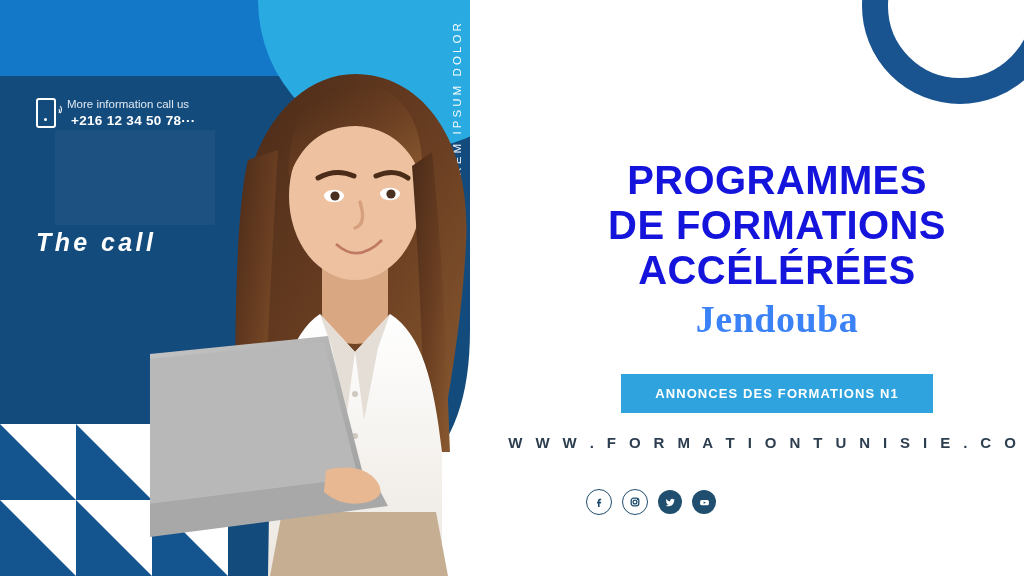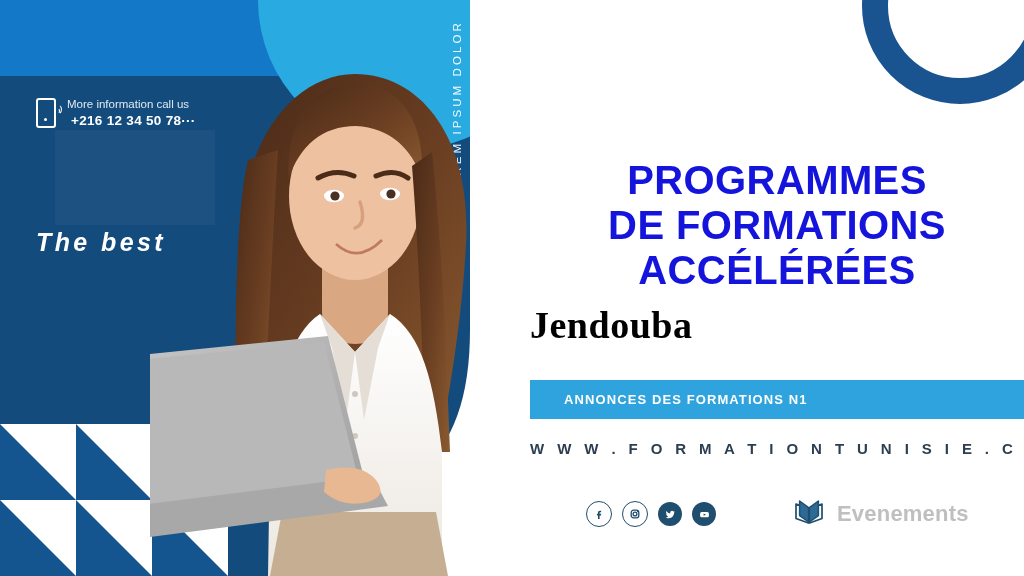--- a/index.html
+++ b/index.html
@@ -52,25 +52,25 @@
   
   .photo{position:absolute;left:150px;top:0;width:420px;height:576px;overflow:hidden;}
   .photo svg{display:block;}
 
   
   .arc{position:absolute;right:-34px;top:-92px;width:196px;height:196px;
       border-radius:50%;border:26px solid #1A5490;box-sizing:border-box;}
 
   
   .right{position:absolute;left:530px;top:0;width:494px;height:576px;
-      display:flex;flex-direction:column;}
+      display:flex;flex-direction:column;align-items:center;}
   .headline{margin-top:158px;text-align:center;color:#1414DC;font-weight:800;
       font-size:40px;line-height:1.12;letter-spacing:.4px;}
   .headline .l{display:block;white-space:nowrap;}
-  .city{margin-top:14px;color:#000000;font-family:"Liberation Serif",serif;
+  .city{margin-top:8px;color:#3b82f6;font-family:"Liberation Serif",serif;
       font-weight:700;font-size:38px;letter-spacing:.5px;line-height:1;}
   .cta{margin-top:36px;background:#2FA3DE;color:#ffffff;font-size:13px;font-weight:700;
       letter-spacing:1.1px;padding:12px 34px;white-space:nowrap;}
   .url{margin-top:21px;color:#2C3E50;font-size:15px;font-weight:600;letter-spacing:4.4px;
       white-space:nowrap;}
   .footer{margin-top:38px;display:flex;align-items:center;gap:0;width:100%;
       padding-left:56px;box-sizing:border-box;}
   .socials{display:flex;gap:10px;align-items:center;}
   .soc{width:24px;height:24px;border-radius:50%;display:flex;align-items:center;
       justify-content:center;}
@@ -97,21 +97,21 @@
         <div class="w1"></div>
           <div class="w2"></div>
       </div>
       <div class="contact-txt">
         <span class="c-line1">More information call us</span>
         <span class="c-line2">+216 12 34 50 78···</span>
       </div>
     </div>
 
     <div class="tagline">
-      <div>The best</div>
+      <div>The call</div>
     </div>
 
     <div class="tri-grid">
       <div class="tri tl" style="left:0;top:3px;"></div>
       <div class="tri tl" style="left:76px;top:3px;"></div>
       <div class="tri tl" style="left:0;top:79px;"></div>
       <div class="tri tl" style="left:76px;top:79px;"></div>
       <div class="tri tl" style="left:152px;top:79px;"></div>
     </div>
   </div>
@@ -223,29 +223,16 @@
             </svg>
         </span>
         <span class="soc filled">
           <svg width="13" height="13" viewBox="0 0 13 13">
             <rect x="2.1" y="4.1" width="8.8" height="5.2" rx="1.5" fill="#ffffff"></rect>
             <path d="M5.6 5.6 L8 6.7 L5.6 7.8 Z" fill="#1F4E6E"></path>
           </svg>
         </span>
       </div>
 
-      <div class="brand">
-        <span>
-          <svg width="34" height="34" viewBox="0 0 34 34">
-            <path d="M4 9 L16.4 13.5 L16.4 28 L4 23.5 Z" fill="none" stroke="#1F4E6E" stroke-width="1.7" stroke-linejoin="round"></path>
-            <path d="M30 9 L17.6 13.5 L17.6 28 L30 23.5 Z" fill="none" stroke="#1F4E6E" stroke-width="1.7" stroke-linejoin="round"></path>
-            <path d="M7.6 6 L16.6 12.6 L16.6 27 L7.6 20.6 Z" fill="#2D6A95"></path>
-            <path d="M26.4 6 L17.4 12.6 L17.4 27 L26.4 20.6 Z" fill="#2D6A95"></path>
-            <path d="M7.6 6 L16.6 12.6 L16.6 27 L7.6 20.6 Z" fill="none" stroke="#1F4E6E" stroke-width="1.5" stroke-linejoin="round"></path>
-            <path d="M26.4 6 L17.4 12.6 L17.4 27 L26.4 20.6 Z" fill="none" stroke="#1F4E6E" stroke-width="1.5" stroke-linejoin="round"></path>
-          </svg>
-        </span>
-        <span class="brand-name">Evenements</span>
-      </div>
     </div>
   </div>
 
 </div>
 
 </body></html>

